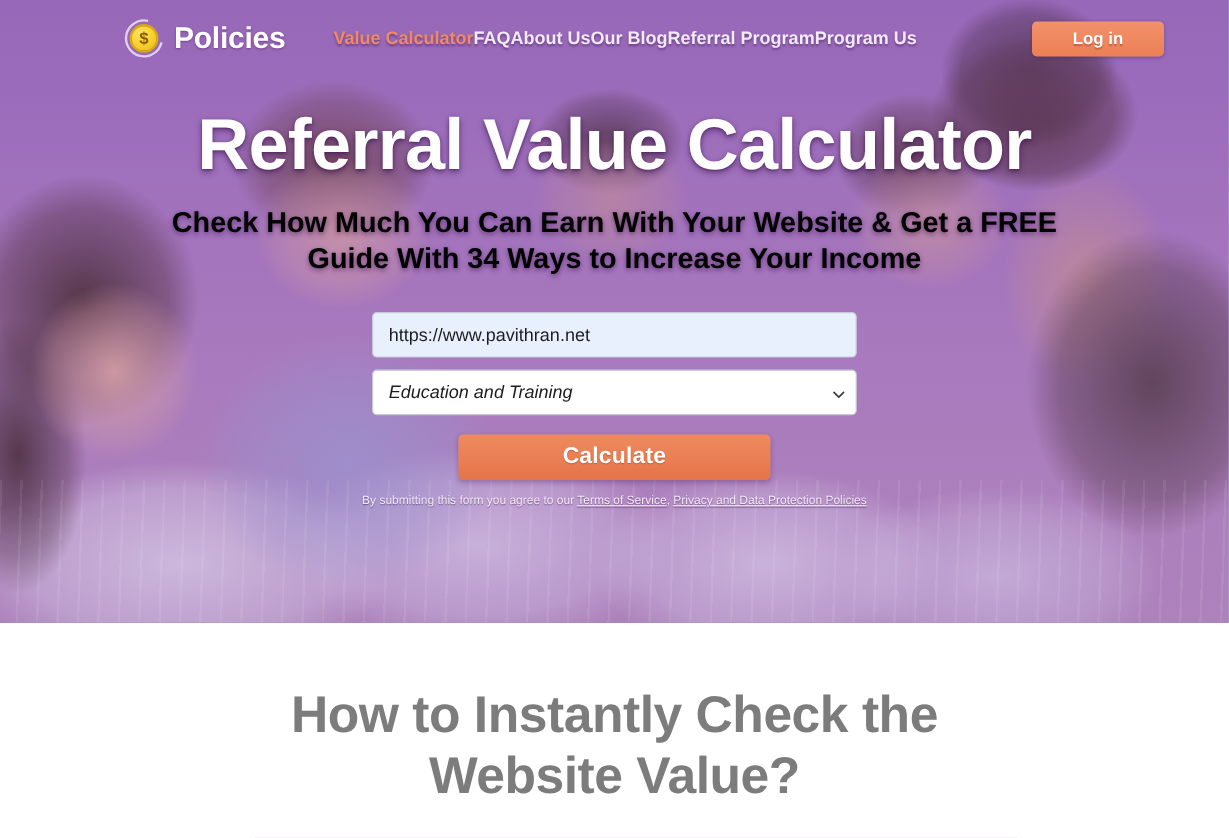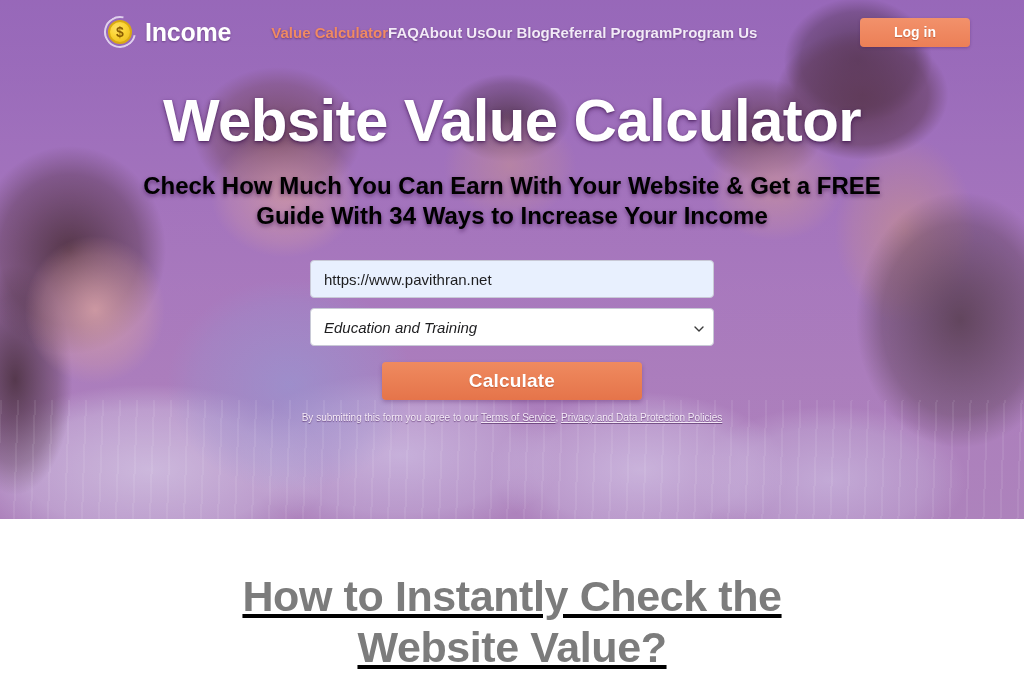--- a/index.html
+++ b/index.html
@@ -253,21 +253,20 @@
 
   
   .section-below {
     width: 1024px;
     height: 179px;
     background: #ffffff;
     display: flex;
     align-items: flex-start;
     justify-content: center;
     padding-top: 52px;
-    text-decoration: underline;
   }
   .section-heading {
     margin: 0;
     max-width: 700px;
     text-align: center;
     color: #7c7c7c;
     font-size: 43px;
     font-weight: bold;
     line-height: 1.18;
     letter-spacing: -.4px;
@@ -283,37 +282,37 @@
     <div class="hero-photo-veil"></div>
     <div class="hero-cash-stripes"></div>
 
     <nav class="navbar">
 
       <div class="brand">
         <span class="logo-mark">
           <span class="logo-ring"></span>
           <span class="logo-coin">$</span>
         </span>
-        <span class="brand-name">Income</span>
+        <span class="brand-name">Policies</span>
       </div>
 
       <div class="nav-links">
         <a class="nav-link active">Value Calculator</a>
         <a class="nav-link">FAQ</a>
         <a class="nav-link">About Us</a>
         <a class="nav-link">Our Blog</a>
         <a class="nav-link">Referral Program</a>
         <a class="nav-link">Program Us</a>
       </div>
 
       <button class="login-btn">Log in</button>
     </nav>
 
     <div class="hero-body">
-      <h1 class="hero-title">Website Value Calculator</h1>
+      <h1 class="hero-title">Referral Value Calculator</h1>
       <p class="hero-subtitle">Check How Much You Can Earn With Your Website &amp; Get a FREE Guide With 34 Ways to Increase Your Income</p>
 
       <form class="calc-form">
 
         <input class="url-input" type="text" value="https://www.pavithran.net" placeholder="Enter your website URL" style="">
 
         <div class="select-wrap">
           <select class="cat-select"><option value="Education and Training">Education and Training</option><option value="Arts and Entertainment">Arts and Entertainment</option><option value="Business">Business</option><option value="Computers and Technology">Computers and Technology</option><option value="Finance">Finance</option><option value="Health and Fitness">Health and Fitness</option><option value="Home and Family">Home and Family</option><option value="News and Media">News and Media</option><option value="Shopping">Shopping</option><option value="Sports">Sports</option><option value="Travel and Leisure">Travel and Leisure</option></select>
           <span class="select-chevron">
             <svg viewBox="0 0 10 10" width="10" height="10" aria-hidden="true">

